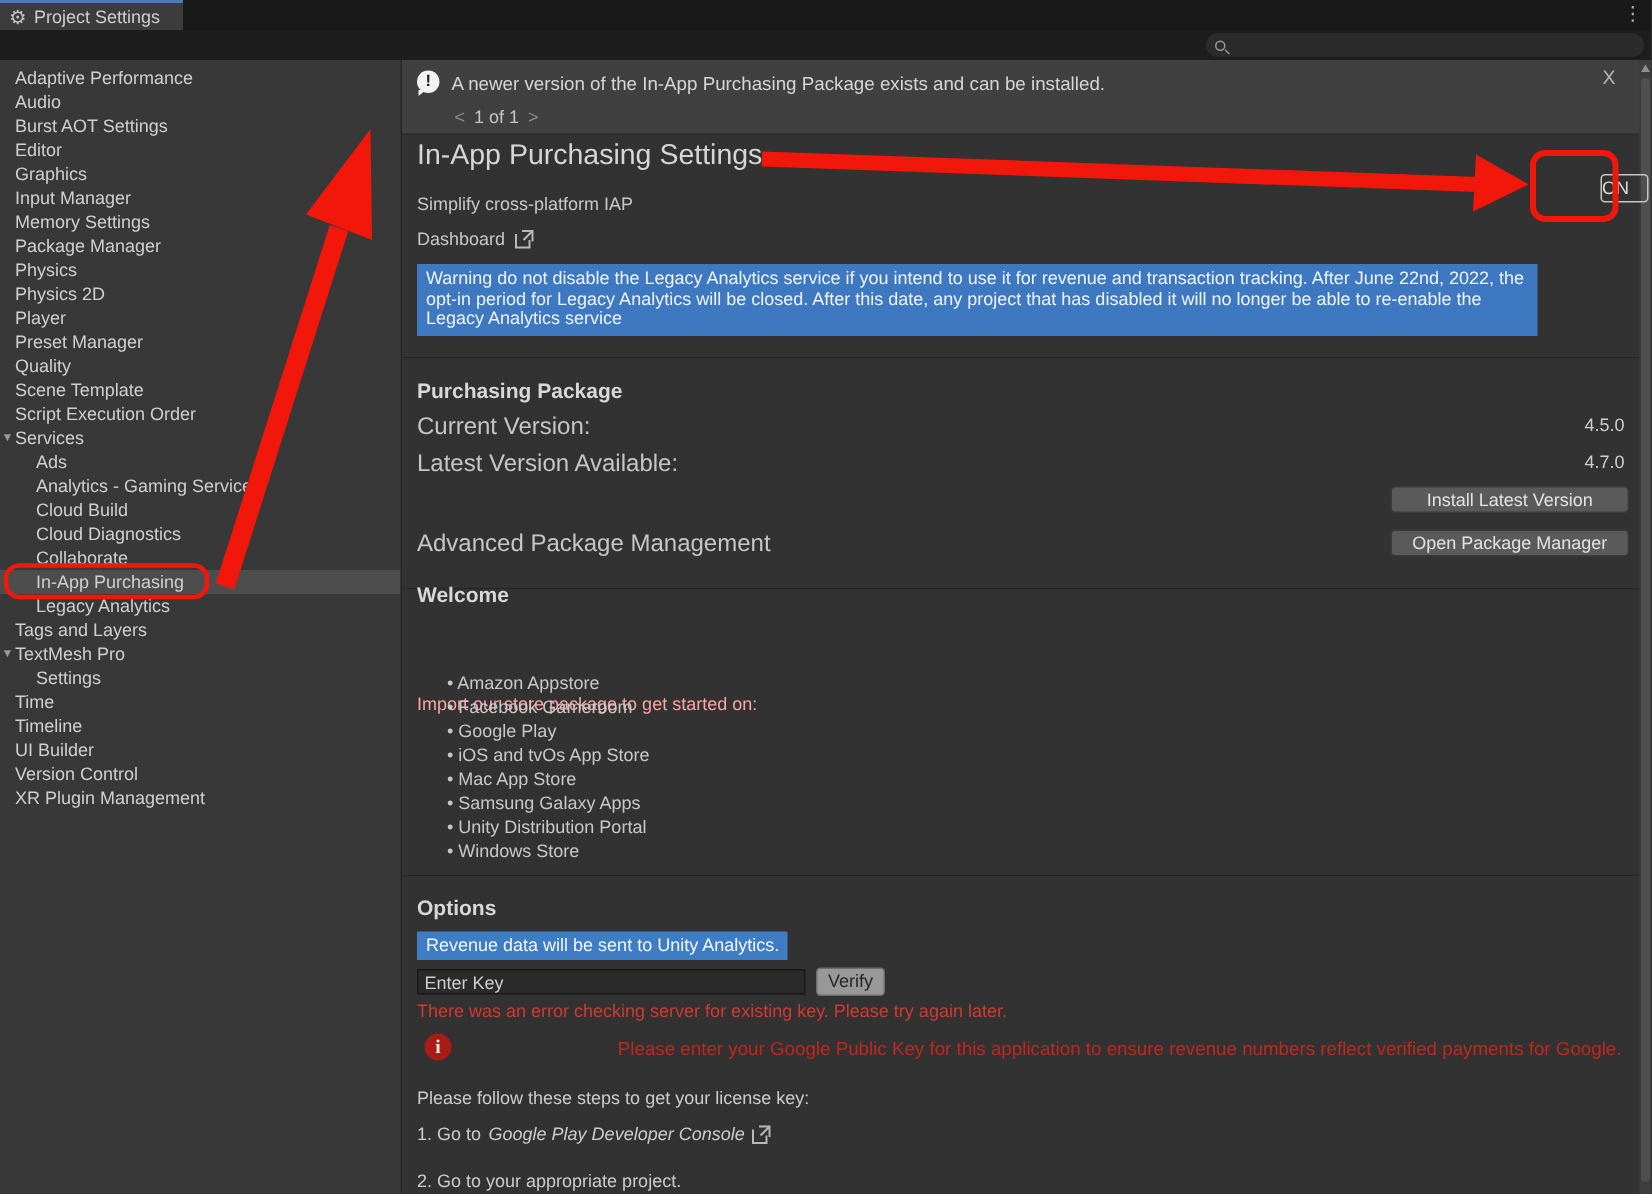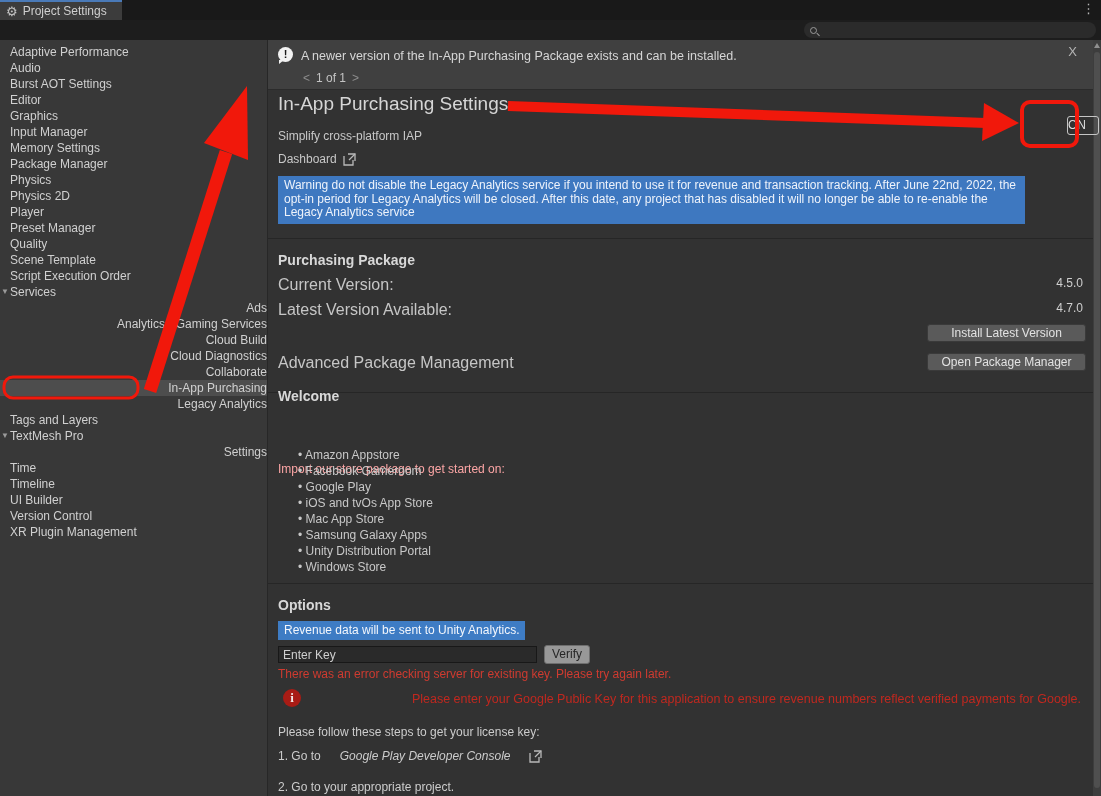--- a/index.html
+++ b/index.html
@@ -29,21 +29,21 @@
   .mag { width:7px; height:7px; border:1.4px solid #9a9a9a; border-radius:50%; position:relative; flex:0 0 auto; }
   .mag::after { content:""; position:absolute; width:4px; height:1.4px; background:#9a9a9a; left:5px; top:6px; transform:rotate(45deg); }
   .search input {
     background:transparent; border:none; outline:none; color:#d5d5d5; font-size:11px; width:250px;
     font-family:"Liberation Sans", sans-serif;
   }
   
   .sidebar { position:absolute; left:0; top:40px; width:267px; height:668px; background:#383838; padding-top:4px; }
   .sidebar-divider { position:absolute; left:267px; top:40px; width:1px; height:756px; background:#272727; }
   .si { position:relative; height:16px; line-height:16px; font-size:12px; color:#d0d0d0; padding-left:10px; white-space:nowrap; }
-  .si.l1 { padding-left:24px;text-align:right; }
+  .si.l1 { padding-left:24px; }
   .si.sel { background:#4d4d4d; }
   .tri { position:absolute; left:1px; top:0; font-size:8px; color:#9a9a9a; line-height:16px; }
   
   .main { position:absolute; left:268px; top:40px; width:825px; height:756px; background:#323232; }
   .banner { position:absolute; left:0; top:0; width:825px; height:50px; background:#404040; border-bottom:1px solid #2b2b2b; }
   .banner-icon {
     position:absolute; left:10px; top:7px; width:15px; height:15px; background:#f2f2f2; border-radius:50%;
     color:#1a1a1a; font-size:11px; font-weight:bold; text-align:center; line-height:15px;
   }
   .banner-icon::after { content:""; position:absolute; left:1px; bottom:-2px; width:0; height:0;
@@ -91,21 +91,21 @@
     position:absolute; left:276px; top:605px; width:46px; height:19px; background:#989898;
     border:1px solid #6e6e6e; border-radius:3px; color:#262626; font-size:12px; text-align:center; line-height:17px;
   }
   .error-text { position:absolute; left:10px; top:627px; font-size:12px; color:#cf3b30; }
   .ginfo-icon {
     position:absolute; left:15px; top:649px; width:18px; height:18px; background:#a81c15; border-radius:50%;
     color:#f3e9e8; font-size:13px; font-weight:bold; text-align:center; line-height:18px; font-family:"Liberation Serif", serif;
   }
   .google-warning { position:absolute; left:43px; top:652px; width:770px; font-size:12.5px; color:#c0281f;text-align:right; }
   .steps-intro { position:absolute; left:10px; top:685px; font-size:12px; color:#cccccc; }
-  .step1 { position:absolute; left:10px; top:709px; font-size:12px; color:#cccccc; display:flex; align-items:center; gap:19px; }
+  .step1 { position:absolute; left:10px; top:709px; font-size:12px; color:#cccccc; display:flex; align-items:center; gap:5px; }
   .step1-link { color:#cccccc;font-style:italic; }
   .step2 { position:absolute; left:10px; top:740px; font-size:12px; color:#cccccc; }
   
   .on-btn {
     position:absolute; left:1031px; top:116px; width:32px; height:19px;
     border:1.5px solid #c6c6c6; border-radius:3px; color:#dedede; font-size:12px;
     text-align:left; line-height:16px; background:transparent; z-index:5;margin-left:36px;
   }
   
   .scrollbar { position:absolute; left:1093px; top:40px; width:8px; height:756px; background:#3d3d3d; }

